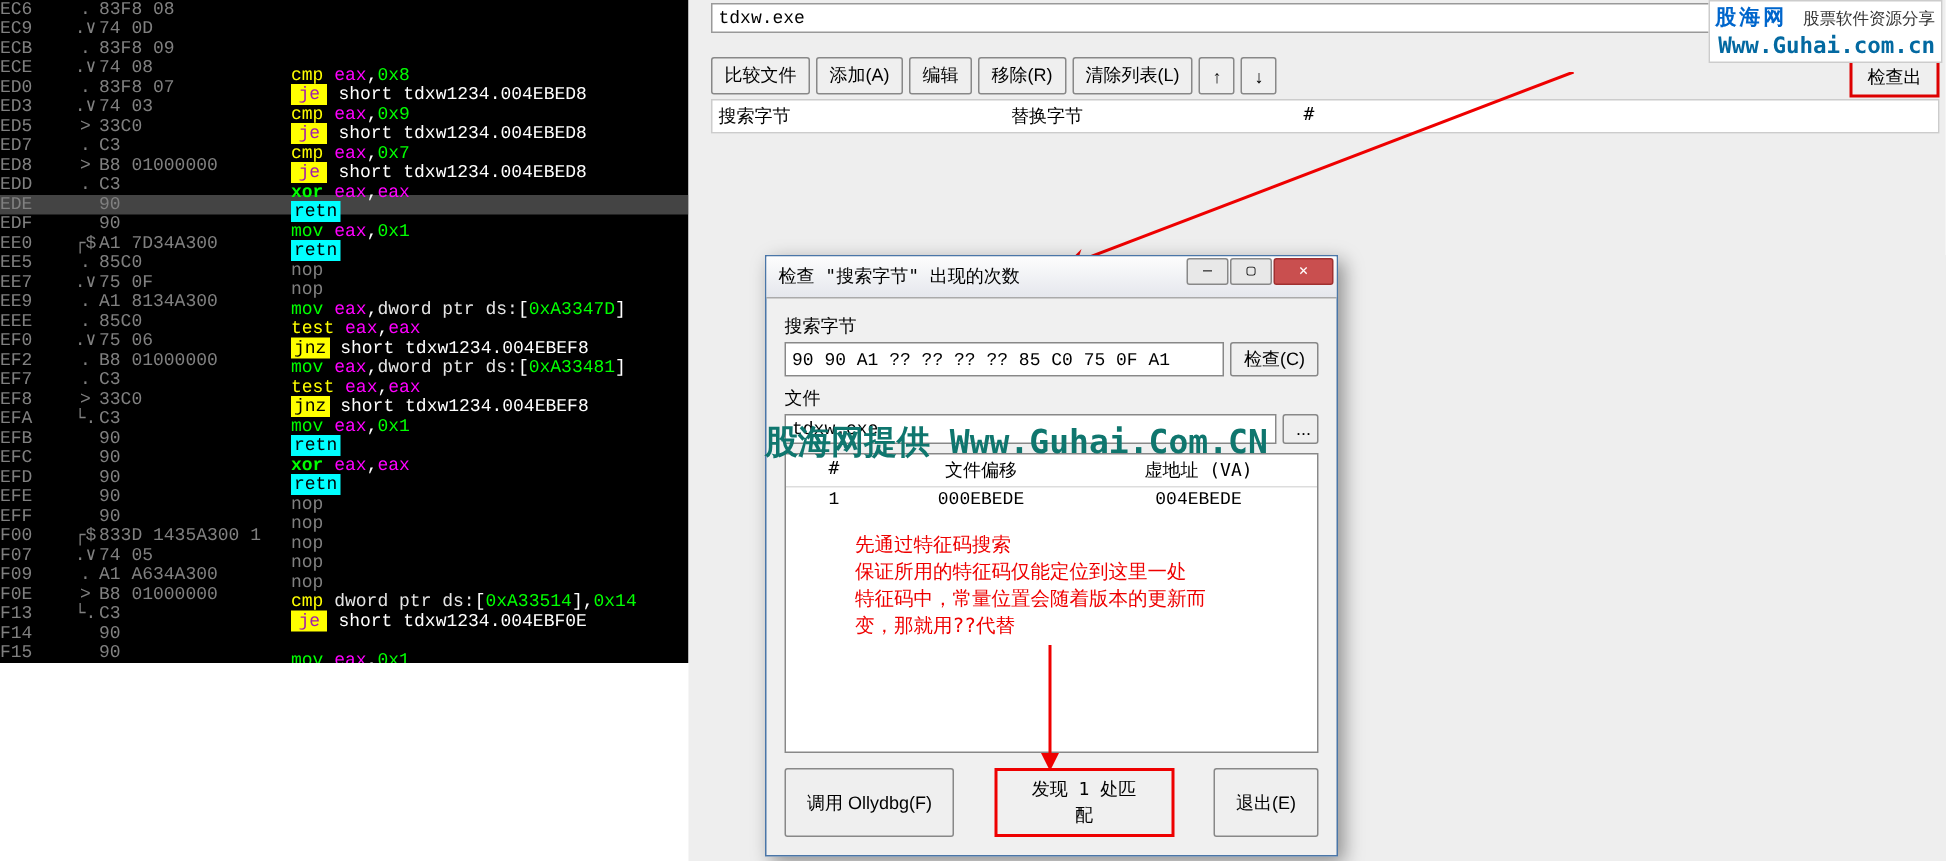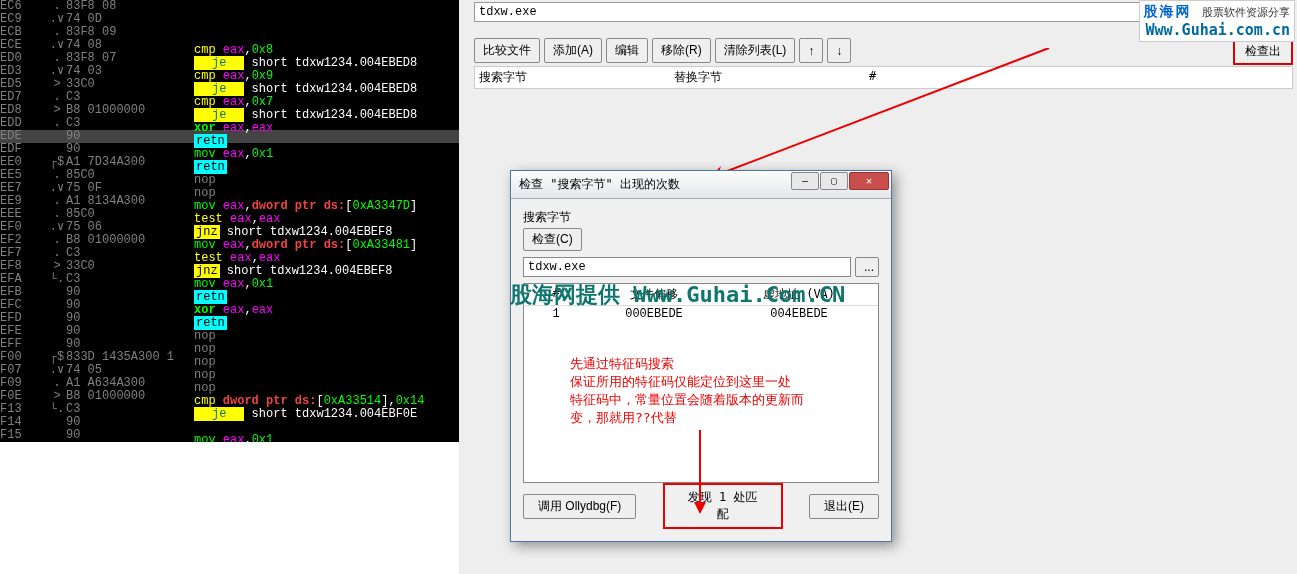--- a/index.html
+++ b/index.html
@@ -5,30 +5,30 @@
 * { margin: 0; padding: 0; box-sizing: border-box; }
 body { font-family: "SimSun", "宋体", monospace; font-size: 12px; background: #fff; width: 1297px; height: 574px; overflow: hidden; position: relative; }
 
 .left-panel { position: absolute; left: 0; top: 0; width: 459px; height: 442px; background: #000; color: #fff; font-family: "Consolas", "Courier New", monospace; font-size: 12px; line-height: 13px; padding: 0; overflow: hidden; }
 .asm-row { display: flex; white-space: pre; height: 13px; }
 .addr { color: #808080; width: 34px; }
 .marker { color: #808080; width: 18px; text-align: center; }
 .bytes { color: #808080; width: 128px; }
 .instr { flex: 1; margin-top: 44px; }
 .op-cmp { color: #ffff00; }
-.op-je { background: #ffff00; color: #0f766e; padding: 0 18px; }
+.op-je { background: #ffff00; color: #a21caf; padding: 0 5px; }
 .op-jnz { background: #ffff00; color: #000; padding: 0 2px; }
 .op-xor { color: #00ff00; font-weight: bold; }
 .op-mov { color: #00ff00; }
 .op-test { color: #ffff00; }
 .op-nop { color: #808080; }
 .op-retn { background: #00ffff; color: #000; padding: 0 2px; }
 .reg { color: #ff00ff; }
 .num { color: #00ff00; }
-.ptr { color: #ef4444; font-weight: bold; }
+.ptr { color: #e5e5e5; }
 .addr-ref { color: #ff0000; }
 .highlight-row { background: #444; }
 .wt { color: #fff; }
 
 .right-panel { position: absolute; left: 459px; top: 0; right: 0; height: 574px; background: #eee; }
 .top-input { position: absolute; left: 15px; top: 2px; width: 780px; background: #fff; border: 1px solid #999; padding: 2px 4px; font-family: "Courier New", monospace; font-size: 12px; }
 .toolbar { position: absolute; left: 15px; top: 38px; display: flex; gap: 4px; }
 .tb-btn { background: #efefef; border: 1px solid #888; padding: 3px 8px; font-size: 12px; cursor: pointer; border-radius: 2px; }
 .arrow-btn { width: 24px; text-align: center; }
 .check-btn { position: absolute; right: 4px; top: 38px; background: #efefef; border: 1px solid #888; padding: 3px 10px; font-size: 12px; border: 2px solid #d00; }
@@ -49,21 +49,21 @@
 .dlg-input-row { display: flex; gap: 4px; margin-bottom: 6px; }
 .dlg-input { flex: 1; border: 1px solid #888; background: #fff; padding: 2px 4px; font-family: "Courier New", monospace; font-size: 12px; }
 .dlg-btn { border: 1px solid #888; background: #efefef; padding: 2px 8px; font-size: 12px; cursor: pointer; border-radius: 2px; }
 .file-btn { width: 24px; }
 .result-box { border: 1px solid #888; background: #fff; margin-top: 4px; height: 200px; position: relative; }
 .result-head { display: flex; padding: 2px 4px; font-size: 12px; border-bottom: 1px solid #ddd; }
 .rh1 { width: 56px; text-align: center; }
 .rh2 { width: 140px; text-align: center; }
 .rh3 { flex: 1; text-align: center; }
 .result-row { display: flex; padding: 1px 4px; font-family: "Courier New", monospace; font-size: 12px; }
-.dlg-footer { display: flex; gap: 18px; justify-content: space-between; align-items: center; }
+.dlg-footer { display: flex; gap: 18px; margin-top: 10px; justify-content: space-between; }
 .found-box { border: 2px solid #e00; padding: 4px 20px; font-size: 12px; width: 120px; text-align: center; }
 .footer-btn { border: 1px solid #888; background: #efefef; padding: 3px 14px; font-size: 12px; cursor: pointer; border-radius: 2px; }
 
 .anno-text { position: absolute; color: #e00; font-size: 13px; line-height: 18px; }
 .watermark-cn { position: absolute; left: 510px; top: 280px; color: #0f766e; font-size: 22px; font-weight: bold; }
 .watermark-logo { position: absolute; right: 2px; top: 0; background: #fff; border: 1px solid #ccc; padding: 2px 4px; text-align: right; }
 .wl1 { color: #0066cc; font-size: 14px; font-weight: bold; letter-spacing: 2px; }
 .wl2 { color: #0369a1; font-size: 15px; font-weight: bold; }
 
 svg.arrow { position: absolute; pointer-events: none; }
@@ -141,22 +141,24 @@
     <span>检查 "搜索字节" 出现的次数</span>
     <div class="dlg-winbtns">
       <div class="winbtn">—</div>
       <div class="winbtn">▢</div>
       <div class="winbtn close">✕</div>
     </div>
   </div>
   <div class="dlg-body">
     <div class="dlg-label">搜索字节</div>
     <div class="dlg-input-row">
+      <input class="dlg-input" value="90 90 A1 ?? ?? ?? ?? 85 C0 75 0F A1" style="">
       <button class="dlg-btn">检查(C)</button>
     </div>
+    <div class="dlg-label">文件</div>
     <div class="dlg-input-row">
       <input class="dlg-input" value="tdxw.exe" style="">
       <button class="dlg-btn file-btn">...</button>
     </div>
     <div class="result-box">
       <div class="result-head">
         <div class="rh1">#</div>
         <div class="rh2">文件偏移</div>
         <div class="rh3">虚地址 (VA)</div>
       </div>

